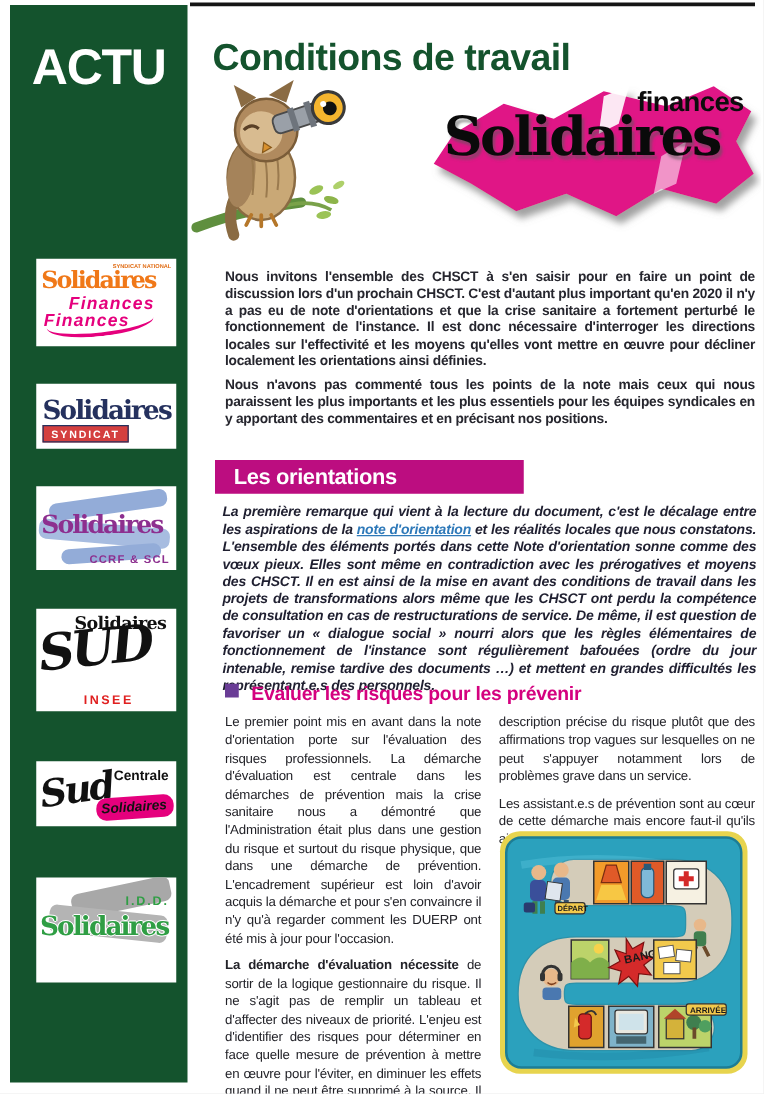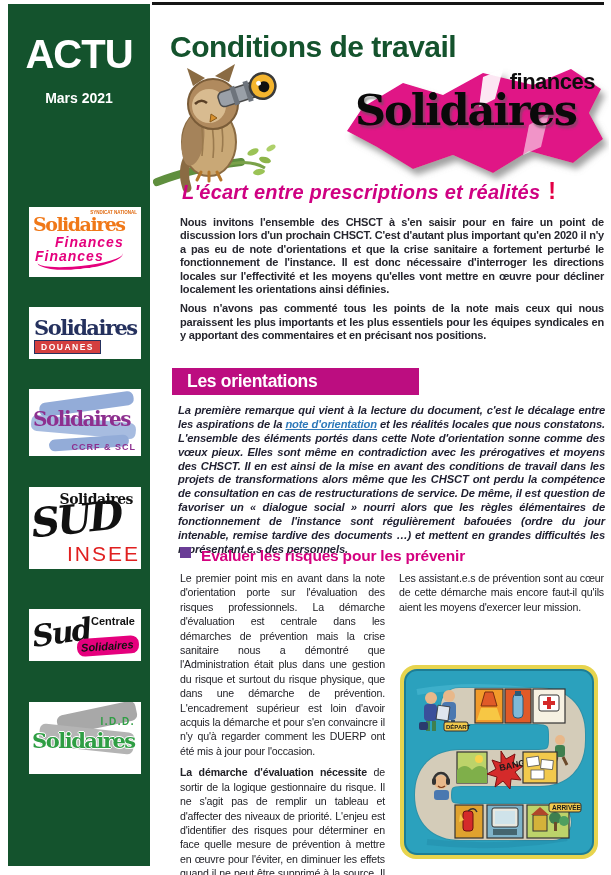--- a/index.html
+++ b/index.html
@@ -46,29 +46,29 @@
   .brush { position:absolute; border-radius:6px; }
   #logo-ccrf .b1 { top:8px; left:10px; width:95px; height:14px; background:#93acd8; transform:rotate(-8deg); }
   #logo-ccrf .b2 { top:30px; left:2px; width:105px; height:16px; background:#a7bce0; transform:rotate(5deg); }
   #logo-ccrf .b3 { top:48px; left:20px; width:80px; height:12px; background:#93acd8; transform:rotate(-4deg); }
   #logo-ccrf .l1 { position:absolute; top:18px; left:4px; font-size:20px; color:#8d2f8f; letter-spacing:-1.5px; }
   #logo-ccrf .l2 { position:absolute; bottom:4px; right:5px; font-size:9px; color:#8d2f8f; font-weight:bold; letter-spacing:1px; }
   
   #logo-insee { top:483px; height:82px; }
   #logo-insee .l1 { position:absolute; top:4px; right:8px; font-size:14px; color:#111; letter-spacing:-0.5px;}
   #logo-insee .l2 { position:absolute; top:8px; left:2px; font-size:40px; color:#111; font-style:italic; transform:rotate(-6deg); letter-spacing:-3px;}
-  #logo-insee .l3 { position:absolute; bottom:3px; left:38px; font-size:21px; color:#e02020; font-weight:normal; letter-spacing:2px; }
+  #logo-insee .l3 { position:absolute; bottom:3px; left:38px; font-size:10px; color:#e02020; font-weight:bold; letter-spacing:2px; }
   
   #logo-centrale { top:605px; height:52px; }
   #logo-centrale .l1 { position:absolute; top:6px; left:3px; font-size:30px; color:#111; font-style:italic; transform:rotate(-8deg); letter-spacing:-2px;}
   #logo-centrale .l2 { position:absolute; top:6px; right:6px; font-size:11px; color:#111; font-weight:bold; }
   #logo-centrale .blob { position:absolute; bottom:6px; right:2px; width:62px; height:18px; background:#e5007d; border-radius:8px; transform:rotate(-4deg); }
   #logo-centrale .l3 { position:absolute; bottom:9px; right:7px; font-size:11px; color:#111; font-weight:bold; font-style:italic; transform:rotate(-4deg);}
   
-  #logo-idd { top:698px; height:72px; }
+  #logo-idd { top:698px; height:84px; }
   #logo-idd .b1 { top:6px; left:28px; width:80px; height:20px; background:#a8a8a8; transform:rotate(-12deg); }
   #logo-idd .b2 { top:26px; left:10px; width:95px; height:22px; background:#b4b4b4; transform:rotate(6deg); }
   #logo-idd .l1 { position:absolute; top:14px; right:6px; font-size:10px; color:#2f9e44; font-weight:bold; letter-spacing:1.5px; }
   #logo-idd .l2 { position:absolute; top:26px; left:3px; font-size:21px; color:#2f9e44; letter-spacing:-1.5px;
     text-shadow:-1px 0 #fff, 1px 0 #fff, 0 -1px #fff, 0 1px #fff; }
   
   #top-rule { position:absolute; left:152px; top:2px; width:452px; height:3px; background:#151515; }
   #doc-title {
     position:absolute; left:170px; top:30px; font-size:30px; font-weight:bold;
     color:#14532d; letter-spacing:-0.5px;
@@ -123,33 +123,32 @@
   
   #board { position:absolute; left:397px; top:662px; width:204px; height:201px; }
 </style>
 </head>
 <body>
 
 <div id="page">
 
   <div id="sidebar">
     <div class="masthead">ACTU</div>
-    <div class="issue-date">Mars 2021</div>
 
     <div class="logo-box" id="logo-sfp">
       <span class="tag">SYNDICAT NATIONAL</span>
       <span class="l1 serif-heavy">Solidaires</span>
       <span class="l2">Finances</span>
       <span class="l3">Finances</span>
       <span class="swoosh"></span>
     </div>
 
     <div class="logo-box" id="logo-douanes">
       <span class="l1 serif-heavy">Solidaires</span>
-      <span class="l2">DOUANES</span>
+      <span class="l2">SYNDICAT</span>
     </div>
 
     <div class="logo-box" id="logo-ccrf">
       <span class="brush b1"></span>
       <span class="brush b2"></span>
       <span class="brush b3"></span>
       <span class="l1 serif-heavy">Solidaires</span>
       <span class="l2">CCRF &amp; SCL</span>
     </div>
 
@@ -216,23 +215,20 @@
       <defs>
         <filter id="sh" x="-20%" y="-20%" width="140%" height="140%">
           <feDropShadow dx="4" dy="6" stdDeviation="3" flood-color="#8a8a8a" flood-opacity="0.8"></feDropShadow>
         </filter>
       </defs>
     </svg>
     <span class="brand-sub">finances</span>
     <span class="brand-name">Solidaires</span>
   </div>
 
-  <div id="headline">
-    <span>L'écart entre prescriptions et réalités</span><span class="mark">!</span>
-  </div>
 
   <div id="intro">
     <p>Nous invitons l'ensemble des CHSCT à s'en saisir pour en faire un point de discussion lors d'un prochain CHSCT. C'est d'autant plus important qu'en 2020 il n'y a pas eu de note d'orientations et que la crise sanitaire a fortement perturbé le fonctionnement de l'instance. Il est donc nécessaire d'interroger les directions locales sur l'effectivité et les moyens qu'elles vont mettre en œuvre pour décliner localement les orientations ainsi définies.</p>
     <p>Nous n'avons pas commenté tous les points de la note mais ceux qui nous paraissent les plus importants et les plus essentiels pour les équipes syndicales en y apportant des commentaires et en précisant nos positions.</p>
   </div>
 
   <div id="banner">
     <span>Les orientations ministérielles</span>
   </div>
 
@@ -244,20 +240,21 @@
     <span class="bullet"></span>
     <span class="stitle">Evaluer les risques pour les prévenir</span>
   </div>
 
   <div id="columns">
     <div class="col">
       <p>Le premier point mis en avant dans la note d'orientation porte sur l'évaluation des risques professionnels. La démarche d'évaluation est centrale dans les démarches de prévention mais la crise sanitaire nous a démontré que l'Administration était plus dans une gestion du risque et surtout du risque physique, que dans une démarche de prévention. L'encadrement supérieur est loin d'avoir acquis la démarche et pour s'en convaincre il n'y qu'à regarder comment les DUERP ont été mis à jour pour l'occasion.</p>
       <p><span class="bold-lead">La démarche d'évaluation nécessite</span><span> de sortir de la logique gestionnaire du risque. Il ne s'agit pas de remplir un tableau et d'affecter des niveaux de priorité. L'enjeu est d'identifier des risques pour déterminer en face quelle mesure de prévention à mettre en œuvre pour l'éviter, en diminuer les effets quand il ne peut être supprimé à la source. Il faut également veiller à une</span></p>
     </div>
     <div class="col">
+      <p>description précise du risque plutôt que des affirmations trop vagues sur lesquelles on ne peut s'appuyer notamment lors de problèmes grave dans un service.</p>
       <p>Les assistant.e.s de prévention sont au cœur de cette démarche mais encore faut-il qu'ils aient les moyens d'exercer leur mission.</p>
     </div>
   </div>
 
   <svg id="board" viewBox="0 0 204 201">
     <rect x="3" y="3" width="198" height="194" rx="16" fill="#e7d44e"></rect>
     <rect x="8" y="8" width="188" height="184" rx="12" fill="#2ba1bd" stroke="#1d7d95" stroke-width="2"></rect>
     <path d="M20 30 q 60 -10 120 0" stroke="#49b9d2" stroke-width="6" fill="none" opacity="0.6"></path>
     <path d="M30 180 q 70 8 140 -4" stroke="#2390ab" stroke-width="6" fill="none" opacity="0.6"></path>
 

